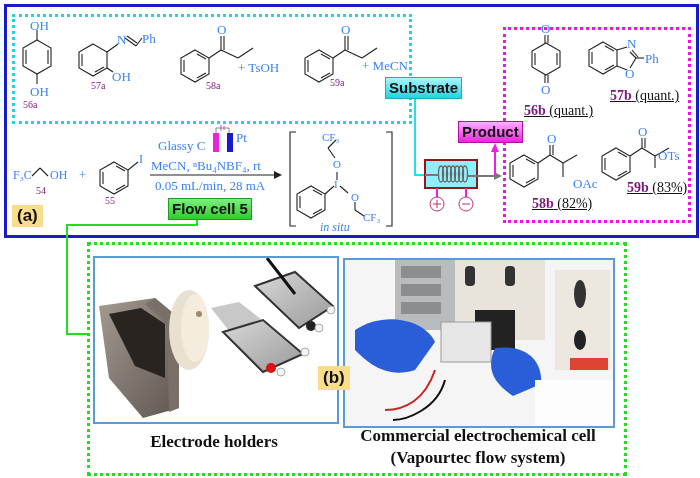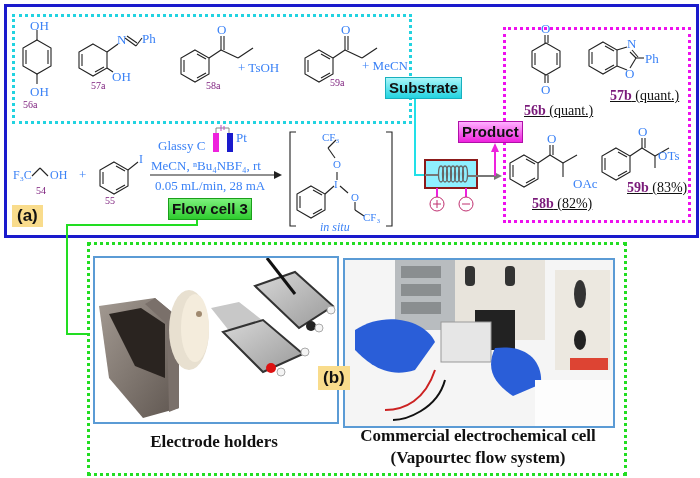--- a/index.html
+++ b/index.html
@@ -212,21 +212,21 @@
 <div class="txt" style="left:50px;top:168px;font-size:12px;">OH</div>
 <div class="lbl" style="left:36px;top:185px;">54</div>
 <div class="txt" style="left:79px;top:167px;">+</div>
 <div class="txt" style="left:139px;top:152px;font-size:12px;">I</div>
 <div class="lbl" style="left:105px;top:195px;">55</div>
 
 <div class="txt" style="left:158px;top:138px;">Glassy C</div>
 <div class="txt" style="left:236px;top:130px;">Pt</div>
 <div class="txt" style="left:151px;top:158px;">MeCN, ⁿBu₄NBF₄,  rt</div>
 <div class="txt" style="left:155px;top:178px;">0.05 mL/min, 28 mA</div>
-<div class="tag" style="left:168px;top:198px;background:linear-gradient(#7cf07c,#2ecc2e);border:1px solid #1aa01a;">Flow cell 3</div>
+<div class="tag" style="left:168px;top:198px;background:linear-gradient(#7cf07c,#2ecc2e);border:1px solid #1aa01a;">Flow cell 5</div>
 
 <div class="txt" style="left:322px;top:131px;font-size:11px;">CF₃</div>
 <div class="txt" style="left:333px;top:158px;font-size:11px;">O</div>
 <div class="txt" style="left:334px;top:178px;font-size:11px;">I</div>
 <div class="txt" style="left:351px;top:191px;font-size:11px;">O</div>
 <div class="txt" style="left:363px;top:211px;font-size:11px;">CF₃</div>
 <div class="txt" style="left:320px;top:220px;font-style:italic;font-size:12px;">in situ</div>
 
 <div class="tag" style="left:385px;top:77px;background:linear-gradient(#aaf6fa,#22d3e0);border:1px solid #18b0be;">Substrate</div>
 <div class="tag" style="left:458px;top:121px;background:linear-gradient(#ffb0ff,#ee22dd);border:1px solid #b010a8;">Product</div>

